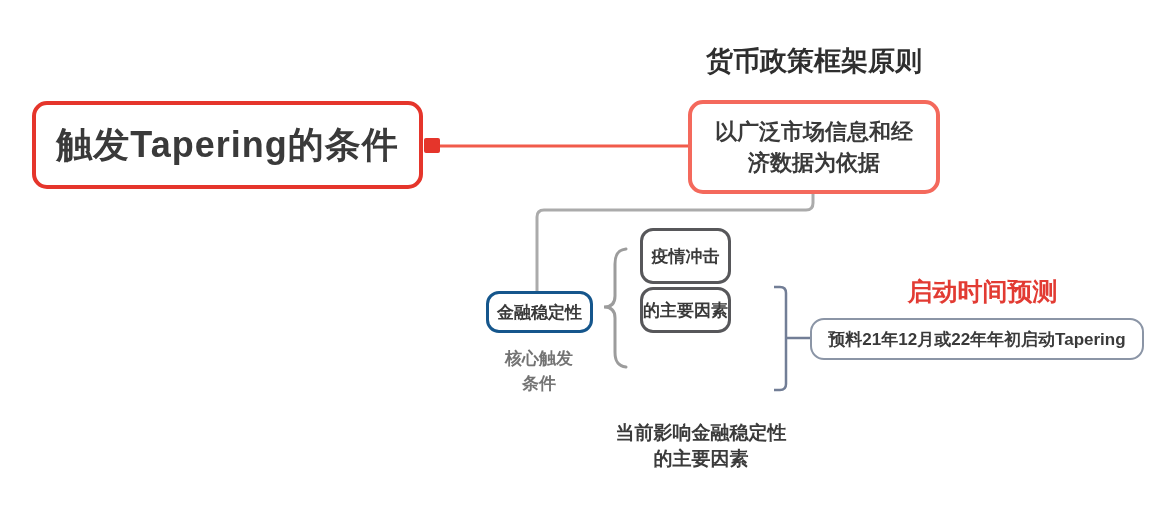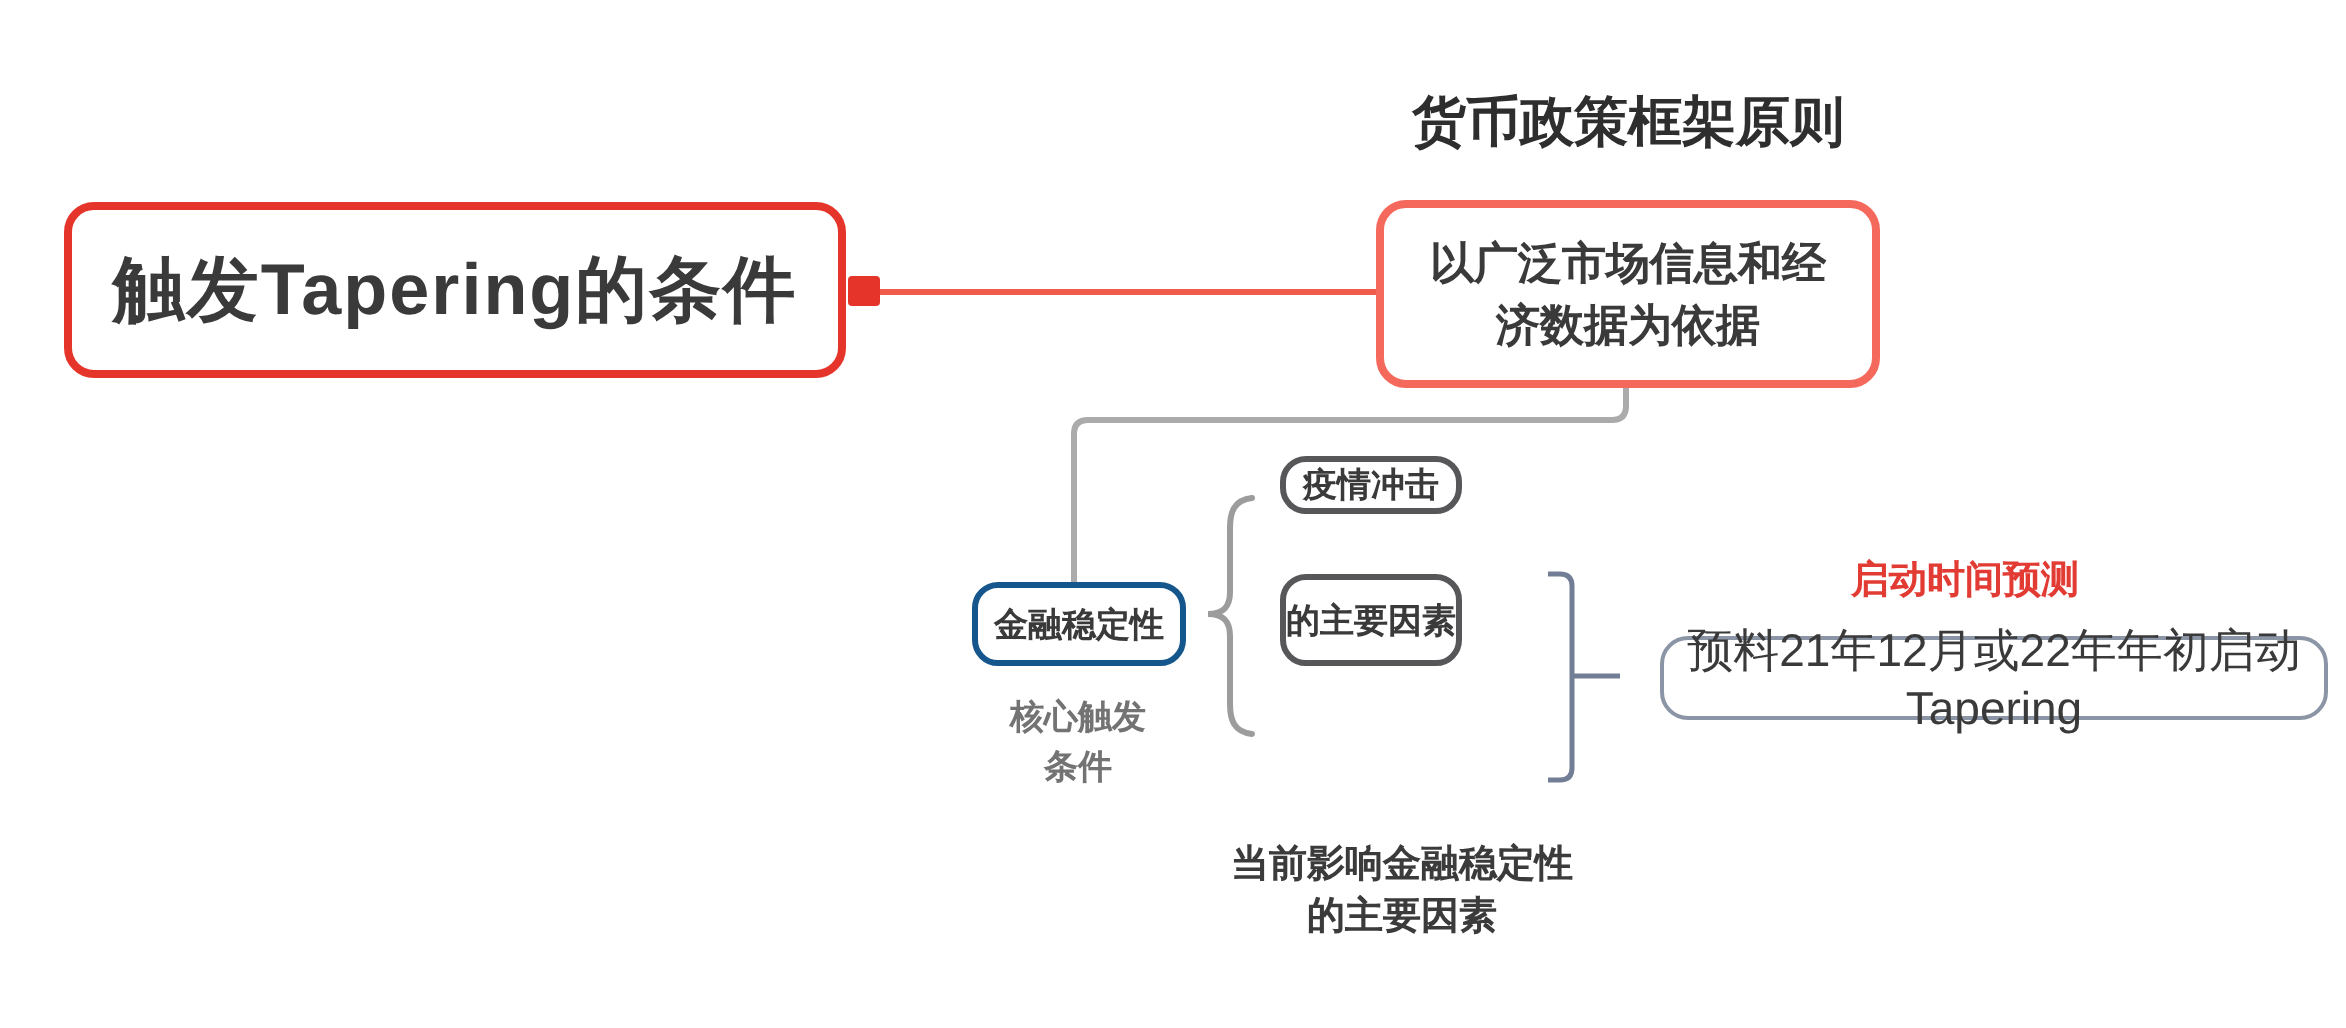--- a/index.html
+++ b/index.html
@@ -32,36 +32,36 @@
     border:3px solid var(--stability-border);border-radius:13px;
     font-size:17px;
   }
   .stability-caption{
     position:absolute;left:454px;top:346px;width:170px;
     font-size:17px;font-weight:bold;line-height:25px;text-align:center;color:#737373;
   }
   .factor{
     border:3px solid var(--factor-border);border-radius:13px;font-size:17px;
   }
-  .factor-1{left:640px;top:228px;width:91px;height:29px;}
+  .factor-1{left:640px;top:228px;width:91px;height:56px;}
   .factor-2{left:640px;top:287px;width:91px;height:46px;}
   .factor-3{left:640px;top:347px;width:123px;height:46px;}
   .factors-caption{
     position:absolute;left:611px;top:420px;width:180px;
     font-size:19px;font-weight:bold;line-height:26px;text-align:center;color:#3b3b3b;
   }
   .prediction-heading{
     position:absolute;left:880px;top:279px;width:205px;height:24px;
-    font-size:19px;font-weight:bold;color:var(--prediction-heading);
+    font-size:25px;font-weight:bold;color:var(--prediction-heading);
     text-align:center;line-height:24px;
   }
   .prediction-node{
     left:810px;top:318px;width:334px;height:42px;
     border:2.5px solid var(--prediction-border);border-radius:14px;
-    font-size:23px;font-weight:400;margin-left:20px;
+    font-size:17px;font-weight:700;
   }
   
   .stroke-root-line{stroke:var(--root-connector);stroke-width:3;fill:none;}
   .fill-root-joint{fill:var(--root-border);}
   .stroke-elbow{stroke:var(--branch-connector);stroke-width:3;fill:none;}
   .stroke-brace{stroke:var(--brace);stroke-width:3;fill:none;stroke-linecap:round;}
   .stroke-bracket{stroke:var(--summary-bracket);stroke-width:2.5;fill:none;}
 </style>
 </head>
 <body>

